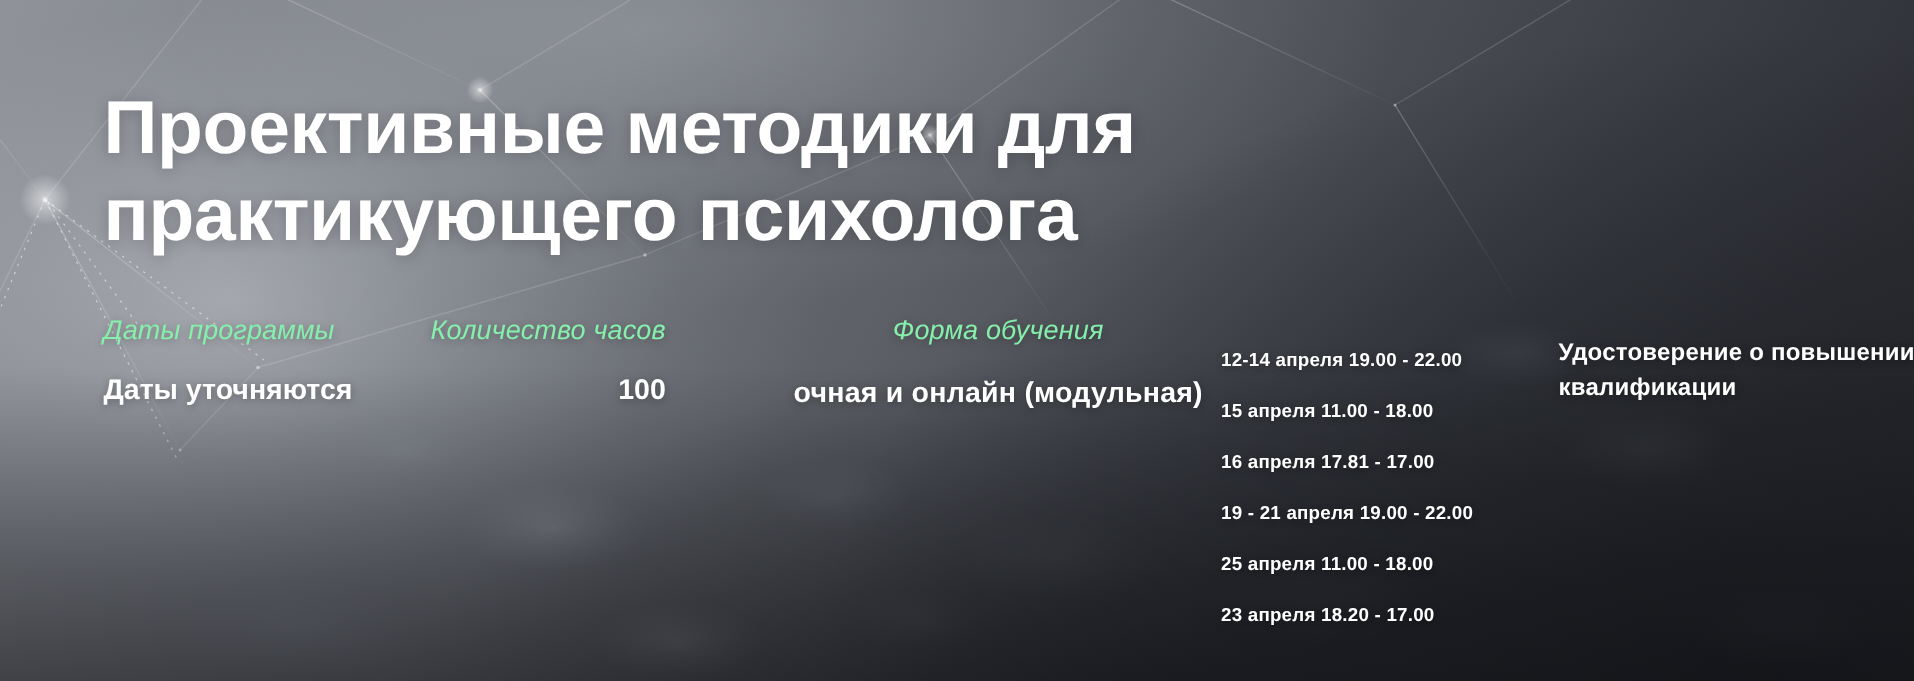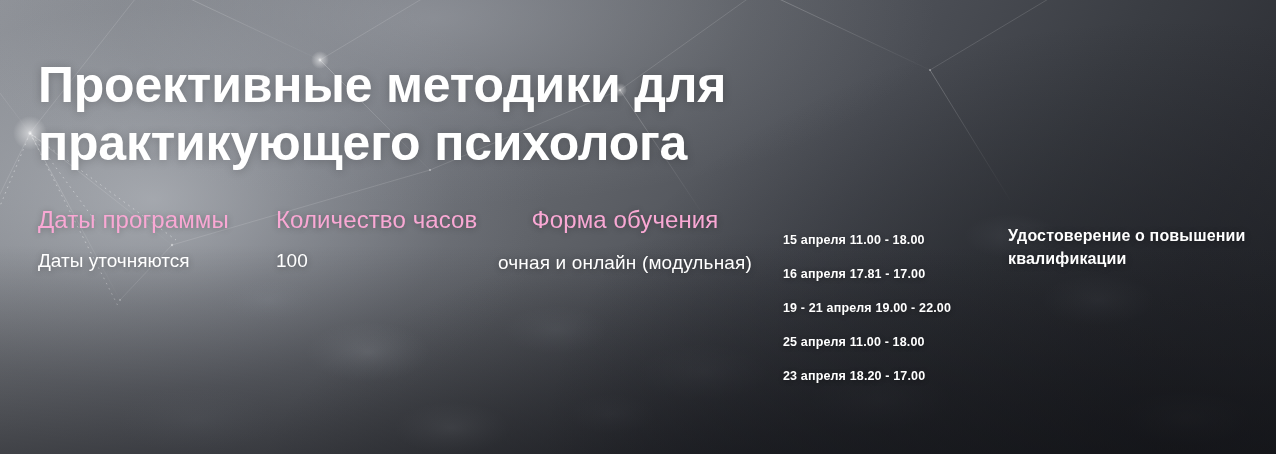--- a/index.html
+++ b/index.html
@@ -66,20 +66,21 @@
         rgba(0,0,0,0) 54%,
         rgba(20,21,25,0.30) 78%,
         rgba(16,17,21,0.55) 100%);
   }
   .bg-svg { position: absolute; inset: 0; }
 
   
   .content {
     position: absolute;
     inset: 0;
+    margin-left: 31px;
   }
   .hero-title {
     position: absolute;
     left: 38px;
     top: 22px;
     width: 900px;
     color: #ffffff;
     font-size: 50px;
     line-height: 58px;
     font-weight: 700;
@@ -93,34 +94,35 @@
     left: 0;
     top: 208px;
     width: 1276px;
     height: 240px;
   }
   .col {
     position: absolute;
     top: 0;
   }
   .col-head {
-    color: #f9a8d4;
-    font-size: 24px;
+    color: #86efac;
+    font-size: 18px;
     line-height: 24px;
     font-weight: 400;
     letter-spacing: 0.1px;
     white-space: nowrap;
     text-shadow: 0 1px 6px rgba(0,0,0,0.28);
+    font-style: italic;
   }
   .col-value {
     margin-top: 17px;
     color: #ffffff;
     font-size: 19px;
     line-height: 24px;
-    font-weight: 400;
+    font-weight: 700;
     white-space: nowrap;
     text-shadow: 0 1px 6px rgba(0,0,0,0.30);
   }
   .col-value.small {
     font-size: 19px;
     line-height: 18px;
     margin-top: 22px;
     letter-spacing: 0.15px;
   }
 
@@ -249,32 +251,33 @@
     <h1 class="hero-title">Проективные методики для
 практикующего психолога</h1>
 
     <div class="info-row">
 
       <div class="col" style="left:38px;">
         <div class="col-head">Даты программы</div>
         <div class="col-value">Даты уточняются</div>
       </div>
 
-      <div class="col" style="left:276px;">
+      <div class="col" style="left:256px;text-align:right;">
         <div class="col-head">Количество часов</div>
         <div class="col-value">100</div>
       </div>
 
       <div class="col" style="left:498px;text-align:center;">
         <div class="col-head">Форма обучения</div>
         <div class="col-value small">очная и онлайн (модульная)</div>
       </div>
 
       <div class="col" style="left:783px;">
         <div class="schedule-list">
+          <div class="schedule-item">12-14 апреля 19.00 - 22.00</div>
           <div class="schedule-item">15 апреля 11.00 - 18.00</div>
           <div class="schedule-item">16 апреля 17.81 - 17.00</div>
           <div class="schedule-item">19 - 21 апреля 19.00 - 22.00</div>
           <div class="schedule-item">25 апреля 11.00 - 18.00</div>
           <div class="schedule-item">23 апреля 18.20 - 17.00</div>
         </div>
       </div>
 
       <div class="cert-block" style="left:1008px;">
         <div class="cert-text">Удостоверение о повышении квалификации</div>

